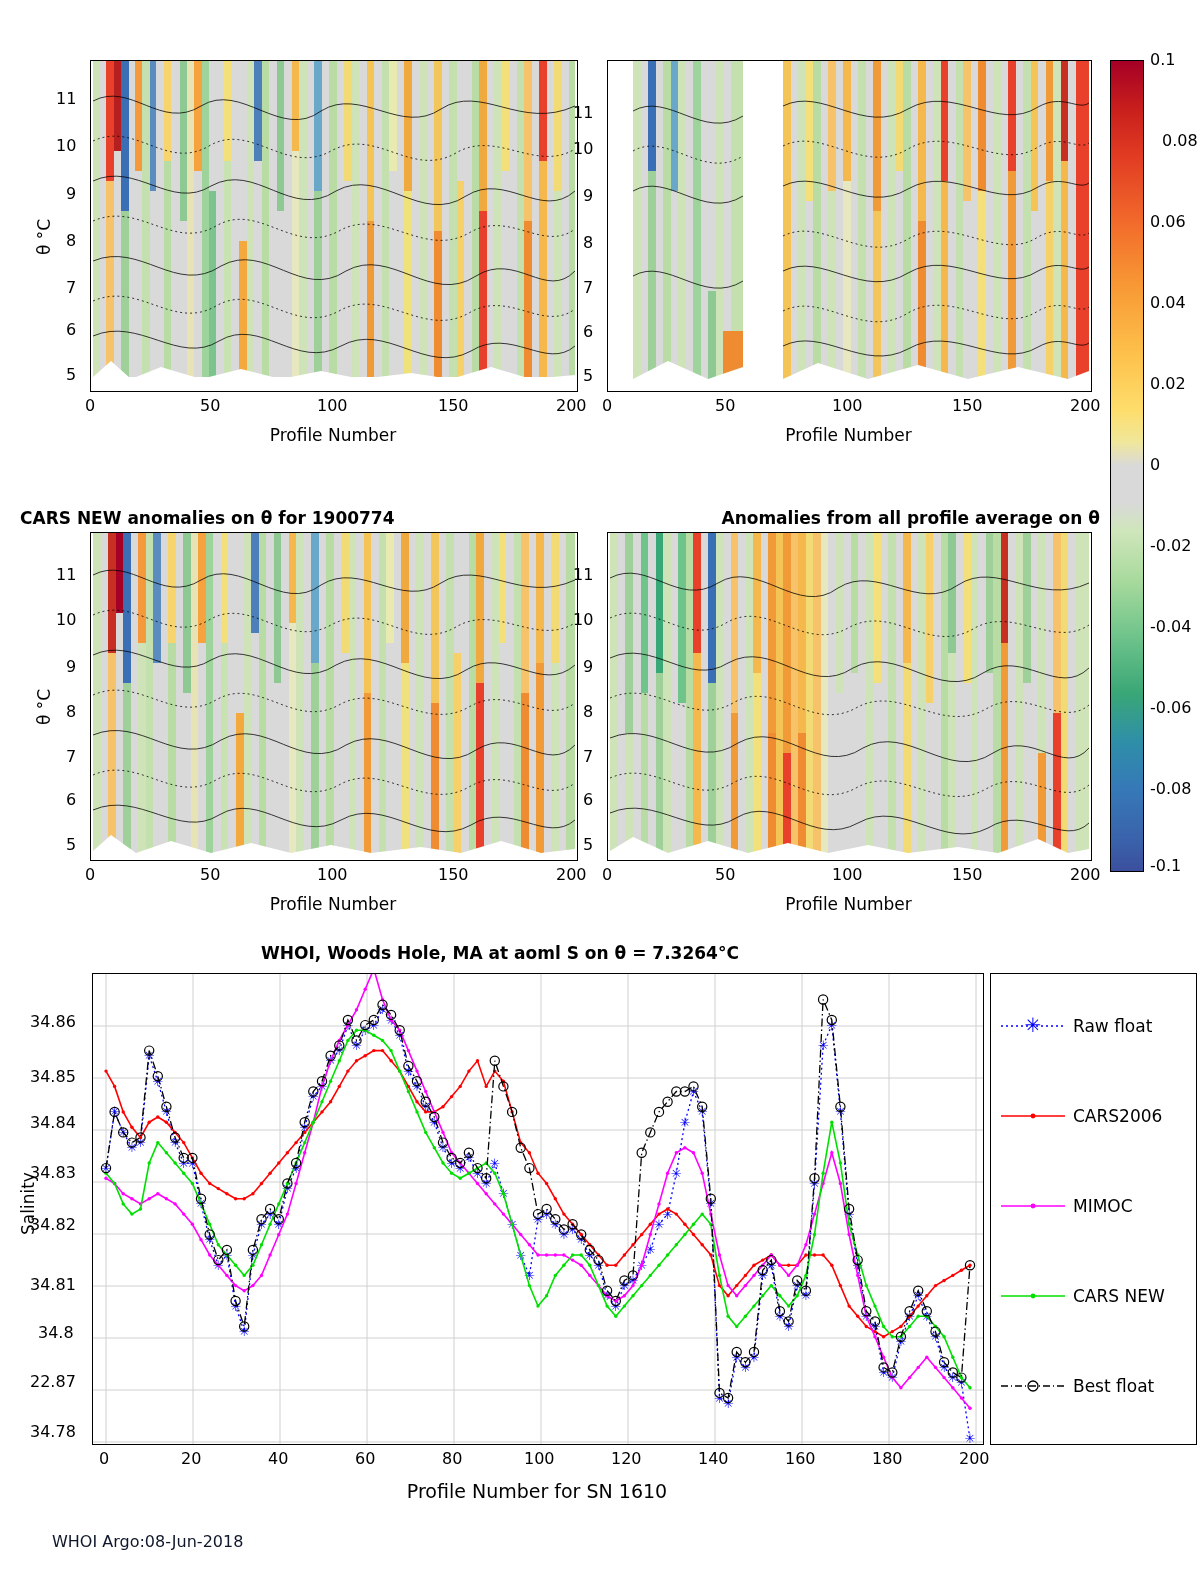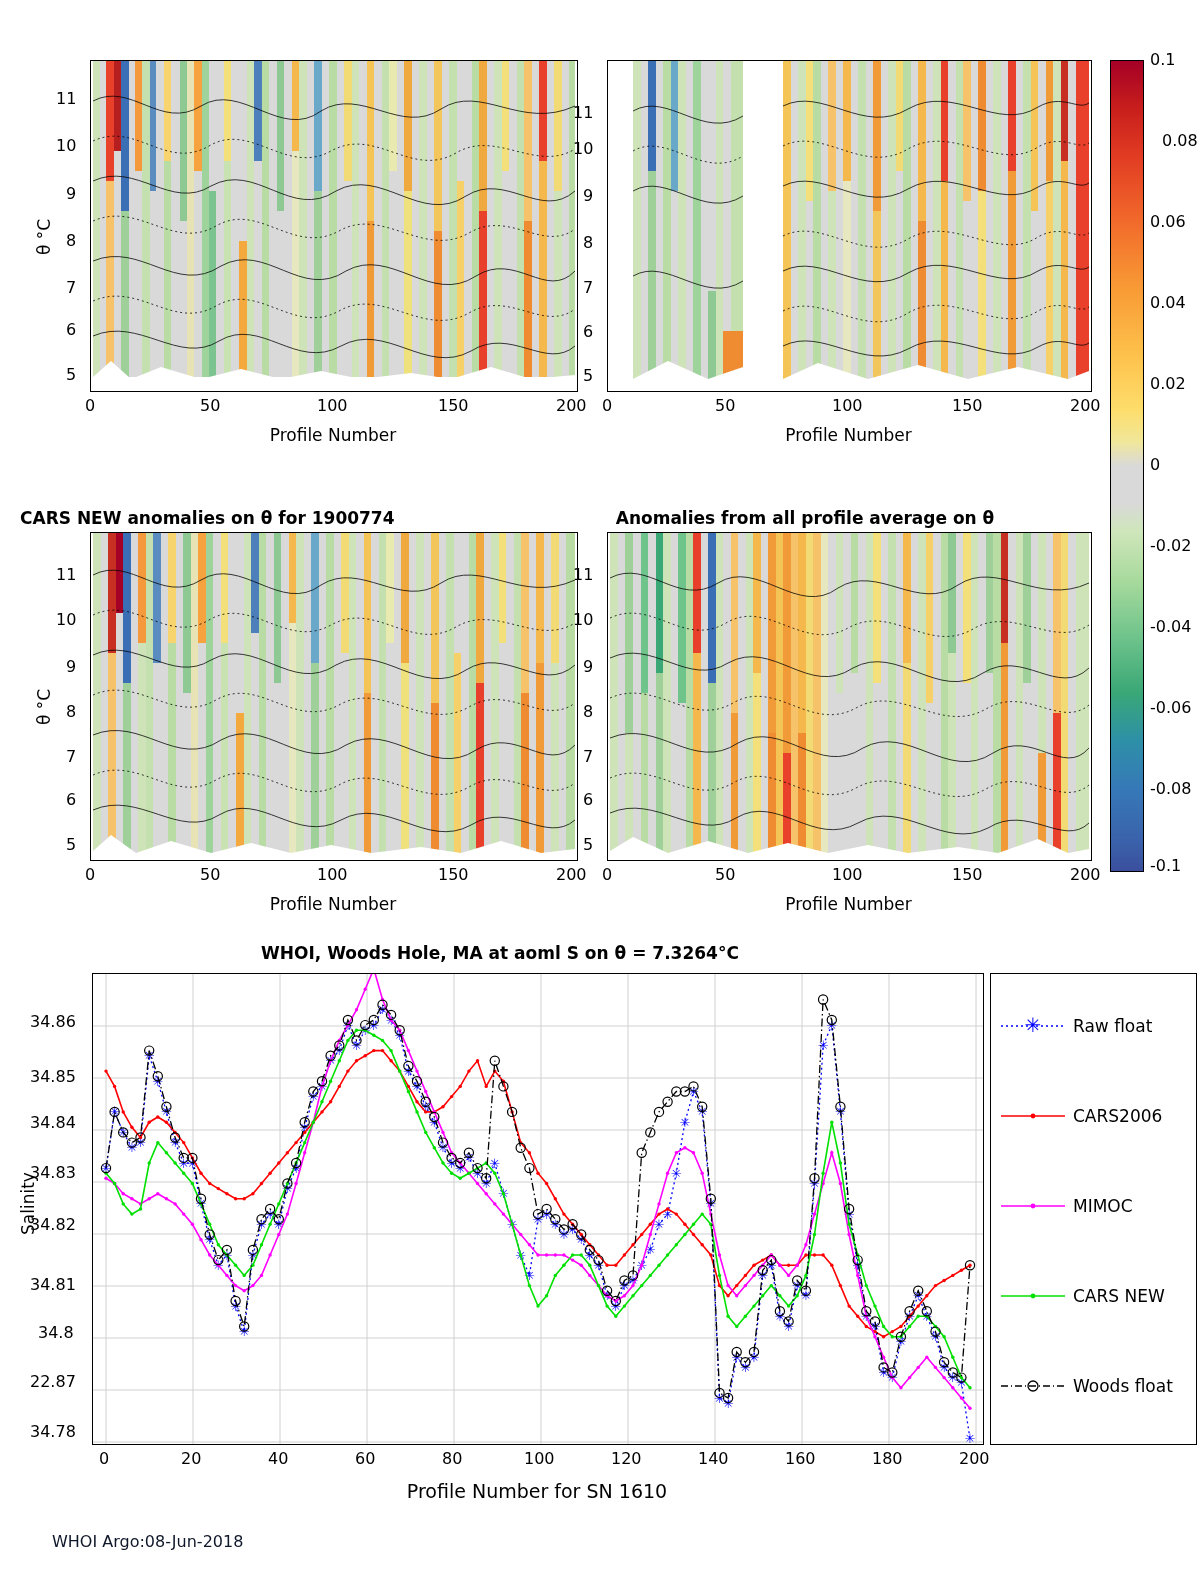--- a/index.html
+++ b/index.html
@@ -454,21 +454,21 @@
 
   <div class="tick" style="left:85px;top:395px;">0</div>
   <div class="tick" style="left:200px;top:395px;">50</div>
   <div class="tick" style="left:317px;top:395px;">100</div>
   <div class="tick" style="left:438px;top:395px;">150</div>
   <div class="tick" style="left:556px;top:395px;">200</div>
   <div class="axis-label" style="position:absolute;left:90px;top:424px;width:486px;">Profile Number</div>
 </div>
 
 <div class="panel" style="left:510px;top:470px;width:600px;height:470px;">
-  <div class="ptitle" style="position:absolute;left:0;top:38px;width:590px;text-align:center;">Anomalies from all profile average on θ</div>
+  <div class="ptitle" style="position:absolute;left:0;top:38px;width:590px;text-align:right;">Anomalies from all profile average on θ</div>
 
   <div class="tick" style="left:63px;top:95px;">11</div>
   <div class="tick" style="left:63px;top:140px;">10</div>
   <div class="tick" style="left:73px;top:187px;">9</div>
   <div class="tick" style="left:73px;top:232px;">8</div>
   <div class="tick" style="left:73px;top:277px;">7</div>
   <div class="tick" style="left:73px;top:320px;">6</div>
   <div class="tick" style="left:73px;top:365px;">5</div>
 
   <div class="plotbox" style="left:97px;top:62px;width:483px;height:327px;">
@@ -1181,18 +1181,18 @@
         <line x1="0" y1="9" x2="64" y2="9" stroke="#00e000" stroke-width="1.6"></line>
         <circle cx="32" cy="9" r="2.4" fill="#00e000"></circle>
       </svg>
       <span class="legend-text">CARS NEW</span>
     </div>
     <div class="legend-row" style="left:10px;top:402px;">
       <svg width="64" height="18">
         <line x1="0" y1="9" x2="64" y2="9" stroke="#000000" stroke-width="1.3" stroke-dasharray="7,3,1,3"></line>
         <circle cx="32" cy="9" r="5" fill="none" stroke="#000000" stroke-width="1.3"></circle>
       </svg>
-      <span class="legend-text">Woods float</span>
+      <span class="legend-text">Best float</span>
     </div>
   </div>
 </div>
 
 <div class="footnote" style="left:52px;top:1532px;">WHOI Argo:08-Jun-2018</div>
 
 </body></html>

